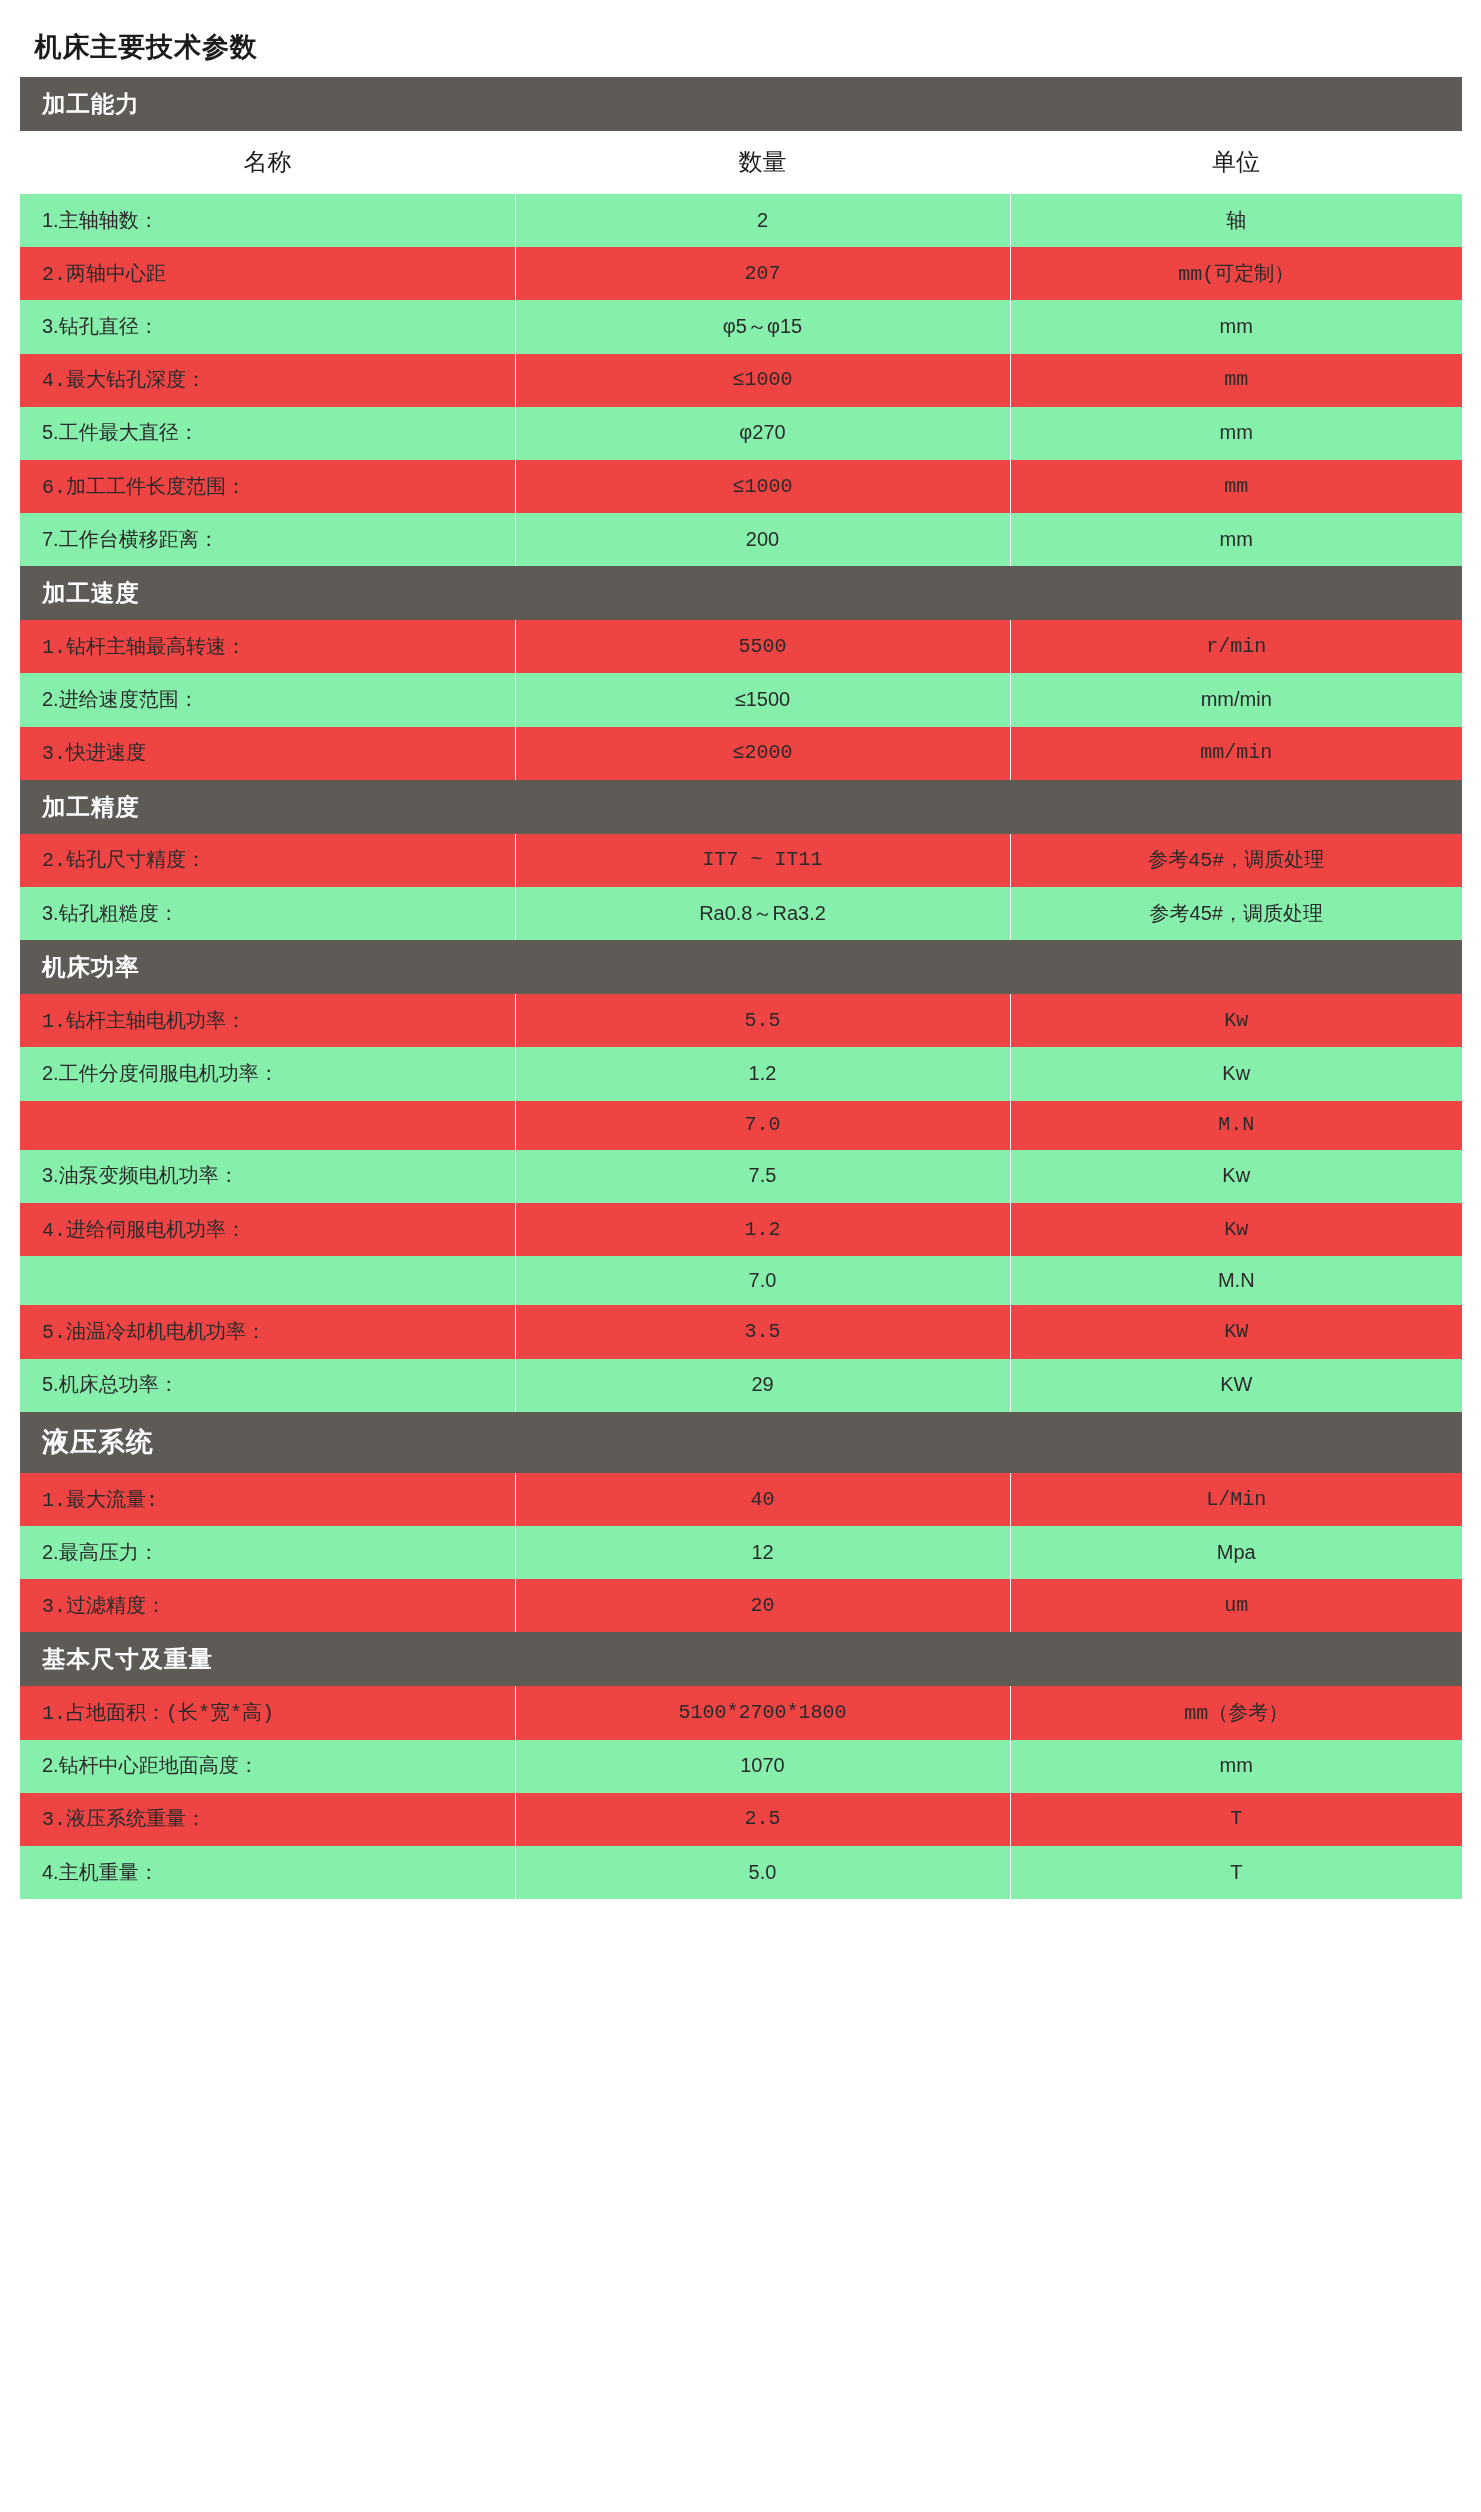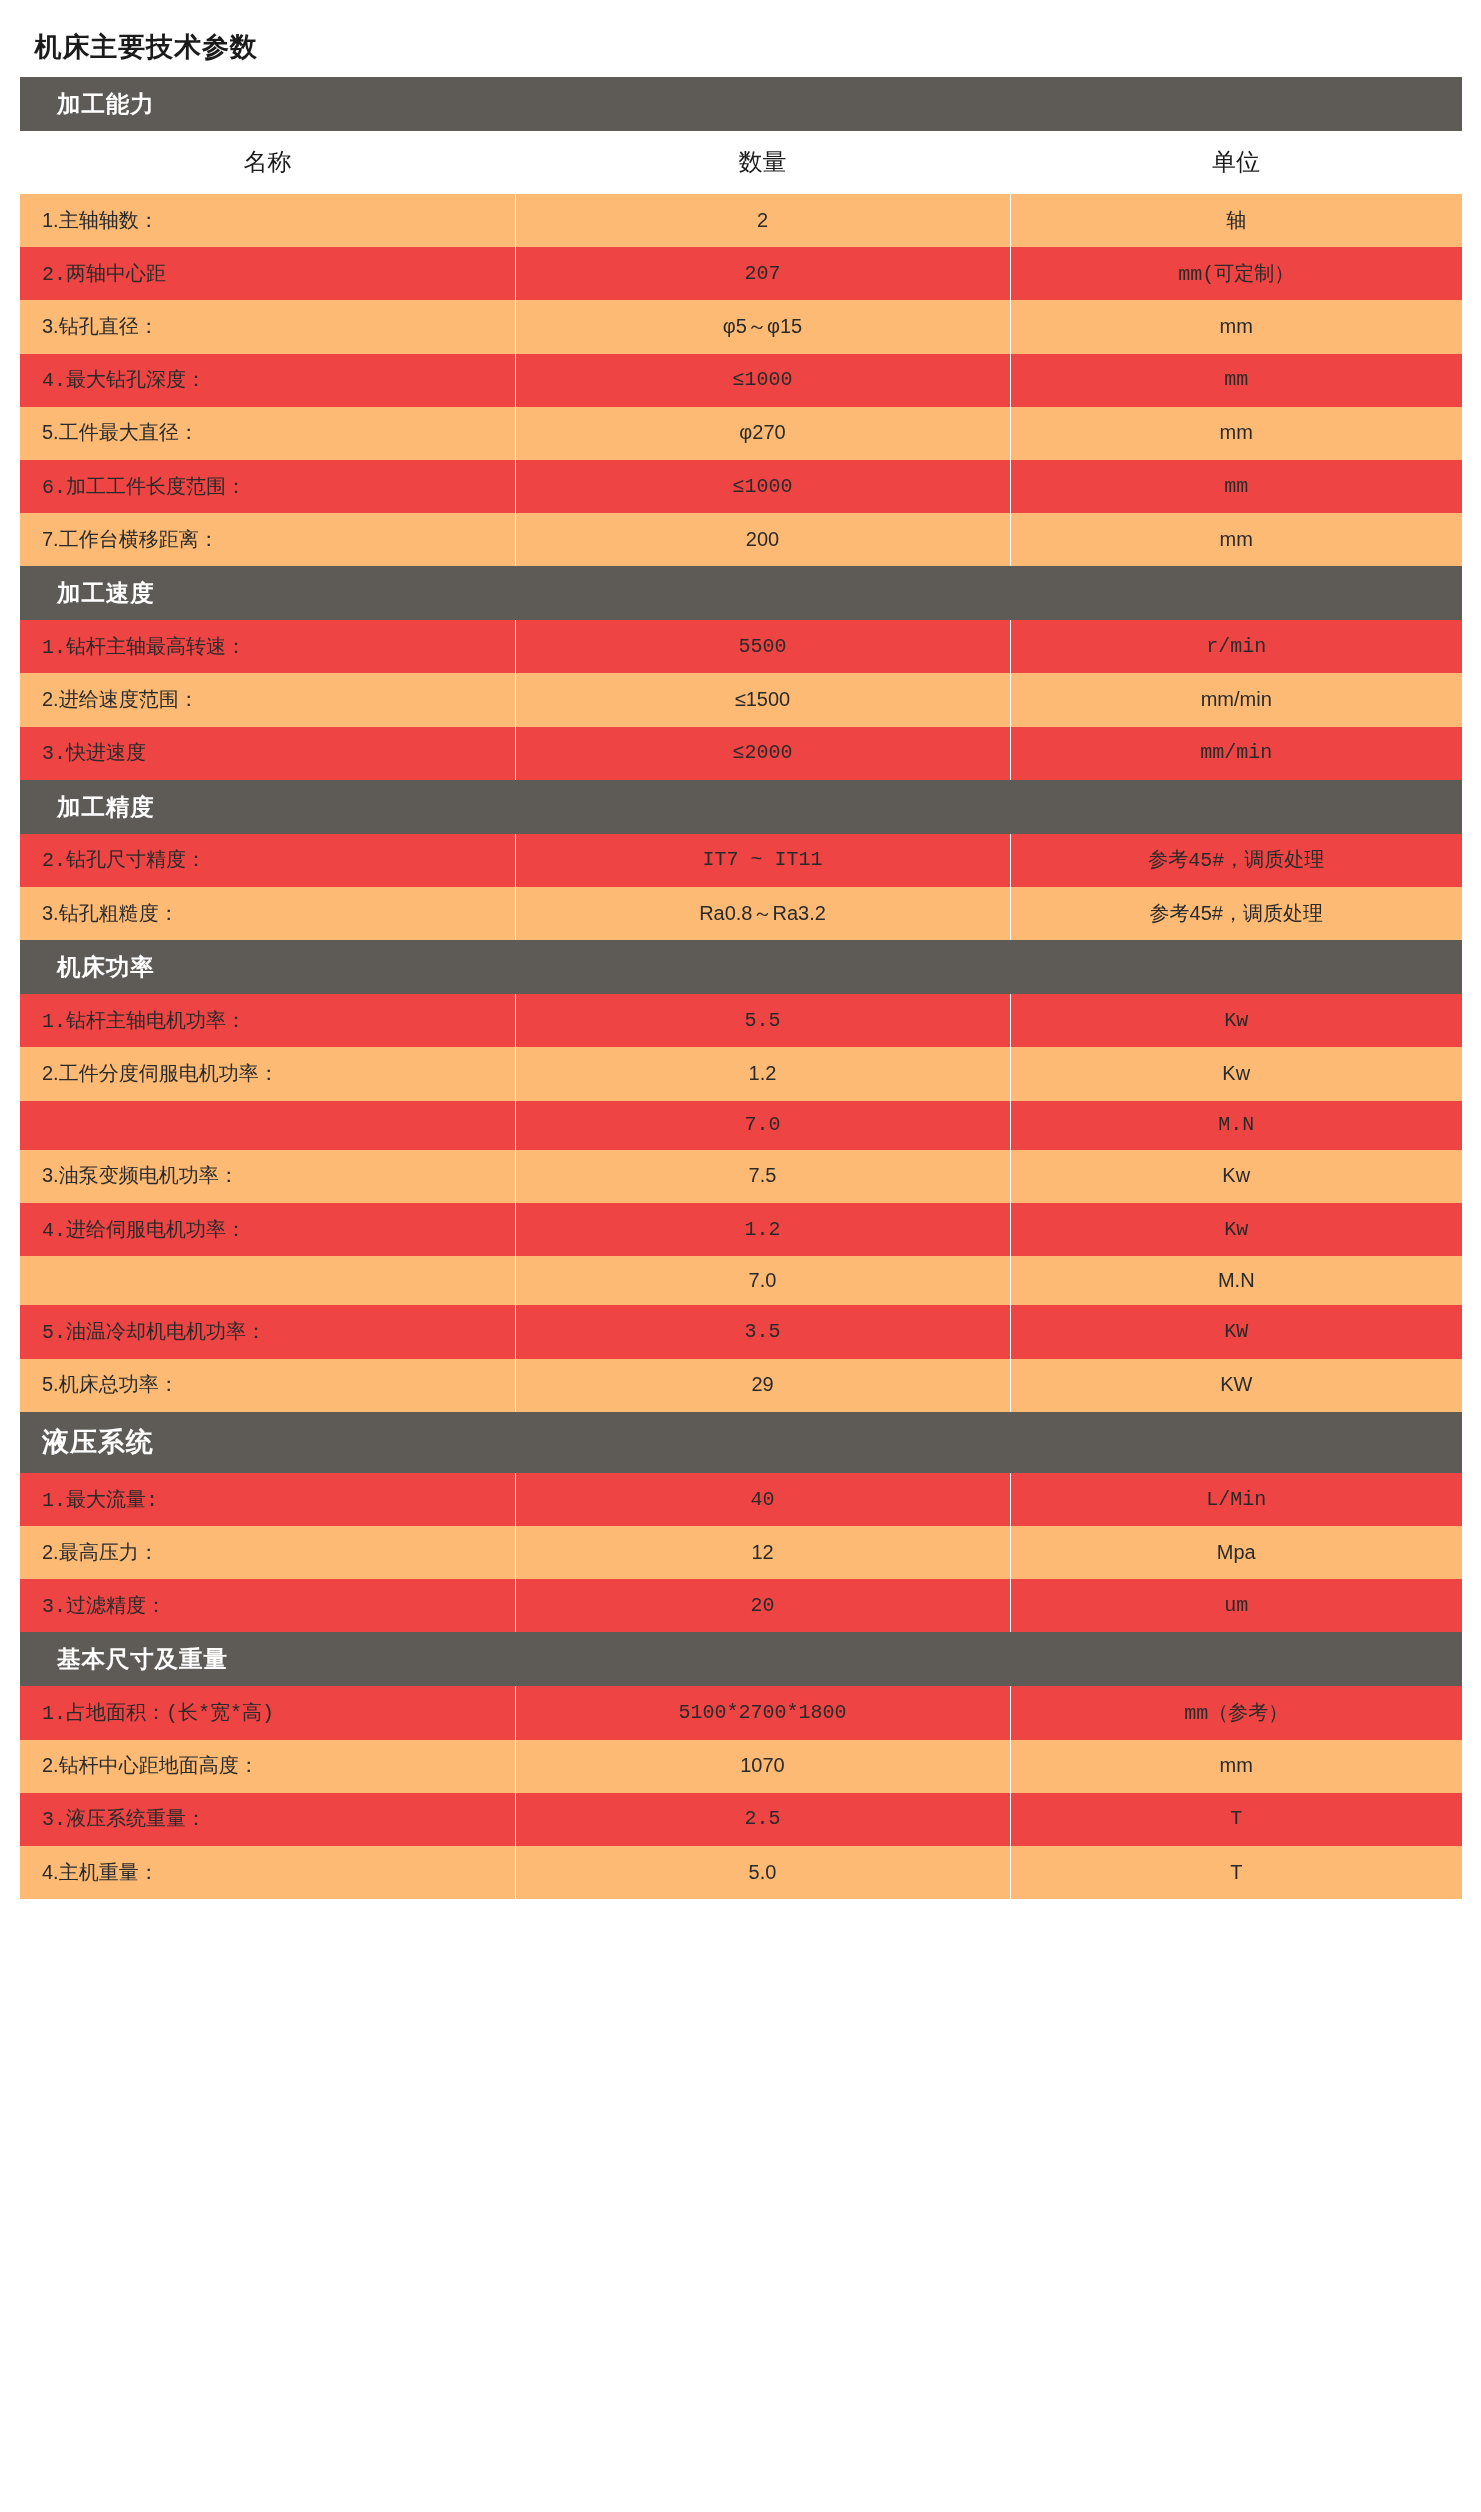--- a/index.html
+++ b/index.html
@@ -33,21 +33,21 @@
   }
   table.spec col.c1 { width: 495px; }
   table.spec col.c2 { width: 495px; }
   table.spec col.c3 { width: 452px; }
 
   tr.section-row td {
     background: #5e5b57;
     color: #ffffff;
     font-size: 23.5px;
     font-weight: bold;
-    padding: 11px 0 11px 37px;
+    padding: 11px 0 11px 22px;
     letter-spacing: 0.9px;
     border: none;
   }
   tr.section-row.big td {
     font-size: 27px;
     padding: 12.6px 0 12.6px 22px;
     margin-top: 13px;
   }
   tr.head-row td {
     background: #ffffff;
@@ -64,21 +64,21 @@
     border: none;
     vertical-align: middle;
   }
   tr.data-row td.label {
     text-align: left;
     padding-left: 22px;
   }
   tr.data-row td.val, tr.data-row td.unit {
     text-align: center;
   }
-  tr.shade-a td { background: #fdba74; }
+  tr.shade-a td { background: #86efac; }
   tr.shade-b td { background: #ef4444; font-family: Liberation Mono, monospace; }
   tr.data-row td.sep-left { border-left: 1.8px solid #ffffff; }
 </style>
 </head>
 <body>
 
 <div class="page">
 
   <div class="doc-title">机床主要技术参数</div>
 

